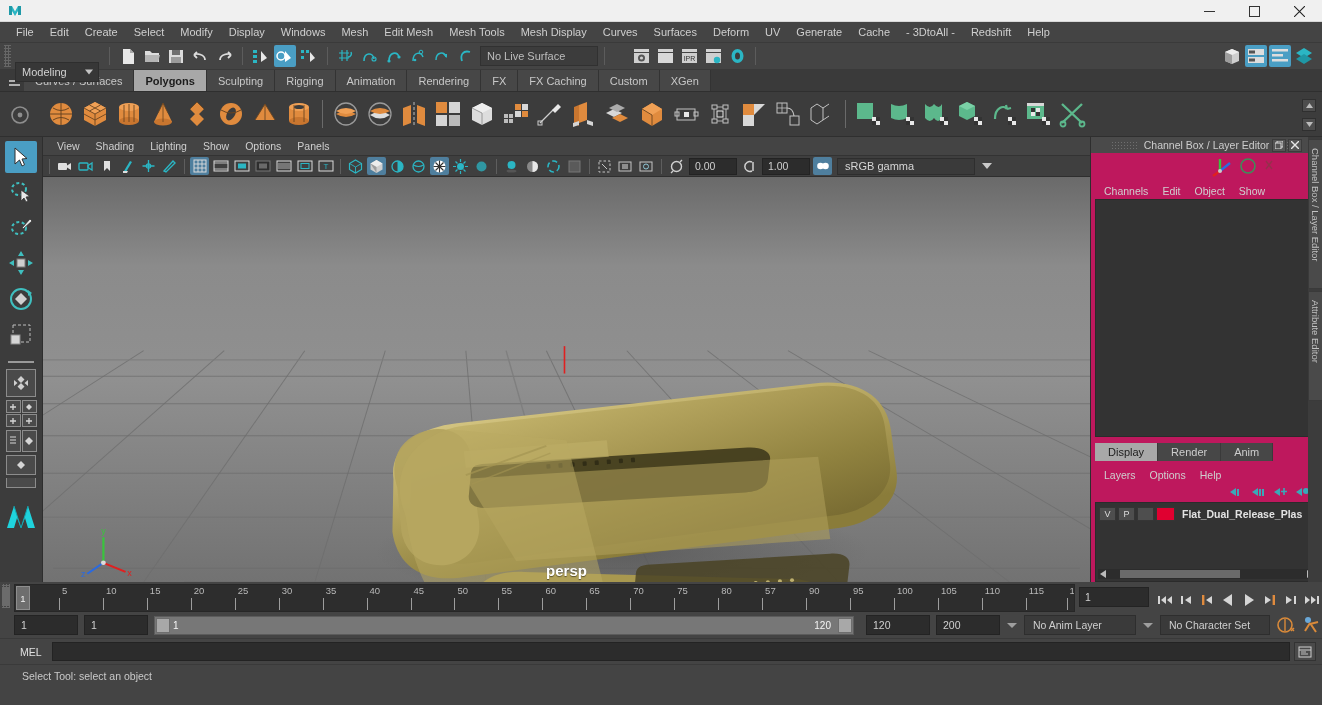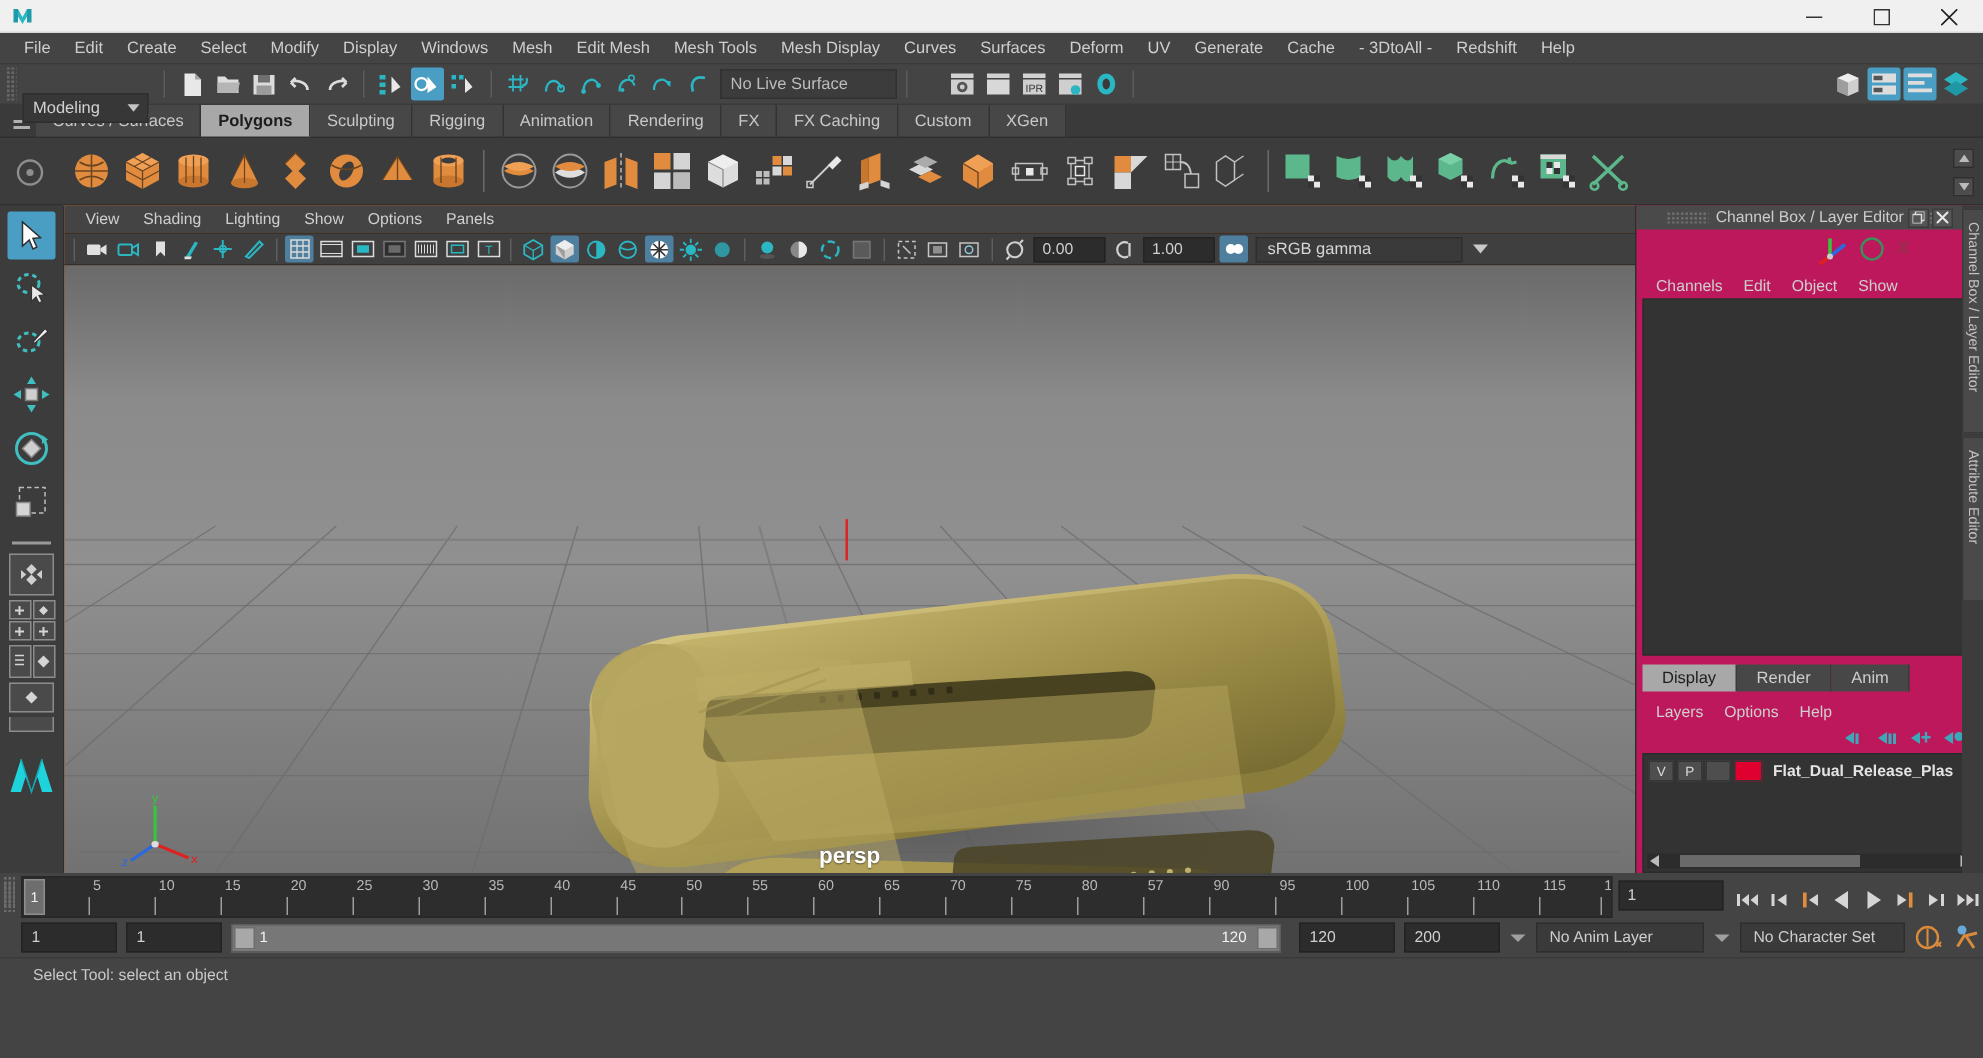--- a/index.html
+++ b/index.html
@@ -1659,18 +1659,30 @@
         </svg>
     </div>
     <div class="pb-btn">
       <svg width="20" height="20" viewBox="0 0 20 20">
           <circle cx="6" cy="5" r="3" fill="#6aa8d8"></circle>
           <path d="M8 8 L14 17 M8 8 L3 16 M8 9 L16 7" stroke="#d98a3a" stroke-width="2"></path>
         </svg>
     </div>
   </div>
 
+  <div class="mel-row">
+    <div class="bottom-grip" style="top:4px;"></div>
+    <div class="mel-label">MEL</div>
+    <div class="mel-input"></div>
+    <div class="mel-side">
+      <svg width="14" height="12" viewBox="0 0 14 12">
+          <rect x="1" y="1" width="12" height="10" fill="none" stroke="#cfcfcf"></rect>
+          <path d="M1 4 h12" stroke="#cfcfcf"></path>
+          <path d="M3 6 h5 M3 8 h7" stroke="#cfcfcf" stroke-width=".9"></path>
+        </svg>
+    </div>
+  </div>
 
   <div class="statusbar">
     <div class="bottom-grip" style="top:2px;"></div>
     <span>Select Tool: select an object</span>
   </div>
 </div>
 
 </body></html>

